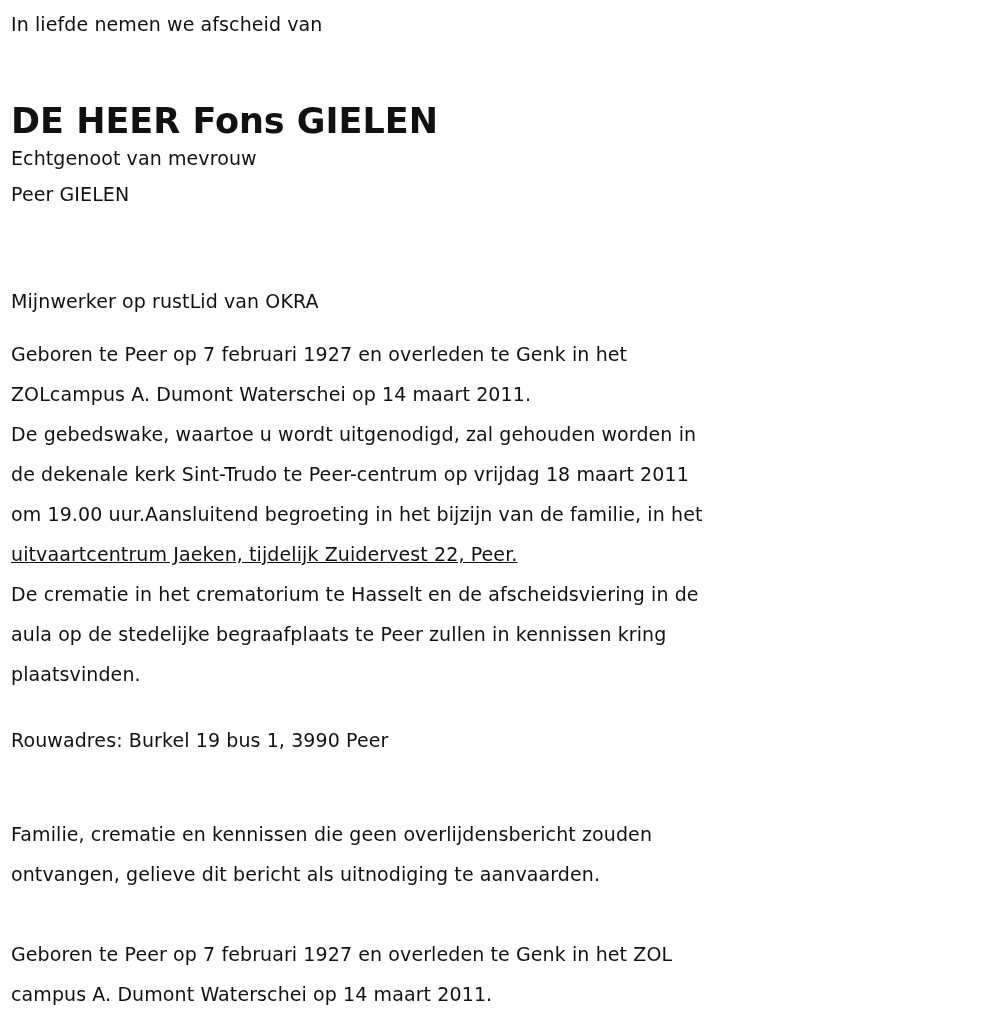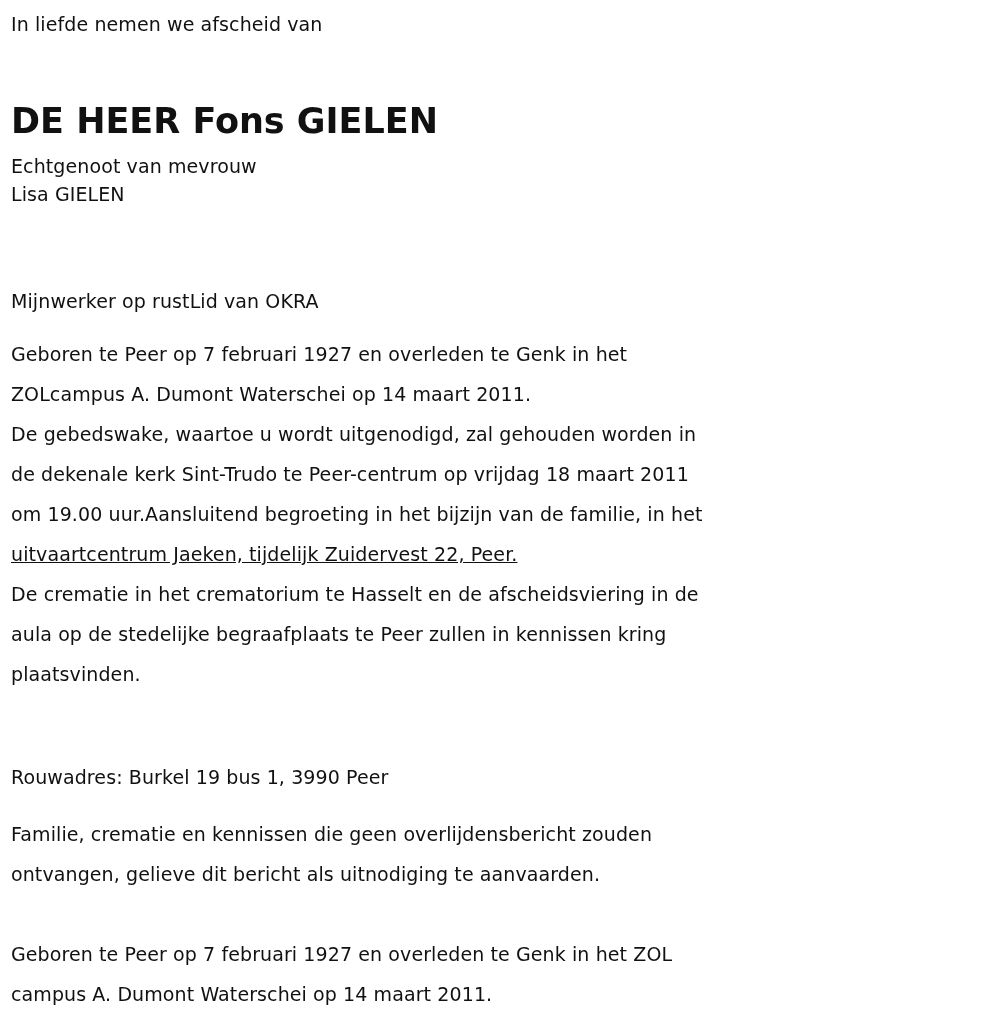--- a/index.html
+++ b/index.html
@@ -36,22 +36,22 @@
     }
   </style>
 </head>
 <body>
 
 <div class="doc">
   <div class="line" style="top:4px;">In liefde nemen we afscheid van</div>
 
   <div class="line title" style="top:98px;">DE HEER Fons GIELEN</div>
 
-  <div class="line" style="top:146px;text-align:center;">Echtgenoot van mevrouw</div>
-  <div class="line" style="top:174px;">Lisa GIELEN</div>
+  <div class="line" style="top:138px;text-align:center;">Echtgenoot van mevrouw</div>
+  <div class="line" style="top:174px;">Peer GIELEN</div>
 
   <div class="line" style="top:269px;margin-top:12px;">Mijnwerker op rustLid van OKRA</div>
 
   <div>
     <div class="line" style="top:334px;">Geboren te Peer op 7 februari 1927 en overleden te Genk in het</div>
     <div class="line" style="top:374px;">ZOLcampus A. Dumont Waterschei op 14 maart 2011.</div>
   </div>
 
   <div>
     <div class="line" style="top:414px;">De gebedswake, waartoe u wordt uitgenodigd, zal gehouden worden in</div>
@@ -59,21 +59,21 @@
     <div class="line" style="top:494px;">om 19.00 uur.Aansluitend begroeting in het bijzijn van de familie, in het</div>
     <div class="line" style="top:534px;text-decoration:underline;">uitvaartcentrum Jaeken, tijdelijk Zuidervest 22, Peer.</div>
   </div>
 
   <div>
     <div class="line" style="top:574px;">De crematie in het crematorium te Hasselt en de afscheidsviering in de</div>
     <div class="line" style="top:614px;">aula op de stedelijke begraafplaats te Peer zullen in kennissen kring</div>
     <div class="line" style="top:654px;">plaatsvinden.</div>
   </div>
 
-  <div class="line" style="top:757px;">Rouwadres: Burkel 19 bus 1, 3990 Peer</div>
+  <div class="line" style="top:720px;">Rouwadres: Burkel 19 bus 1, 3990 Peer</div>
 
   <div>
     <div class="line" style="top:814px;">Familie, crematie en kennissen die geen overlijdensbericht zouden</div>
     <div class="line" style="top:854px;">ontvangen, gelieve dit bericht als uitnodiging te aanvaarden.</div>
   </div>
 
   <div>
     <div class="line" style="top:934px;">Geboren te Peer op 7 februari 1927 en overleden te Genk in het ZOL</div>
     <div class="line" style="top:974px;">campus A. Dumont Waterschei op 14 maart 2011.</div>
   </div>

